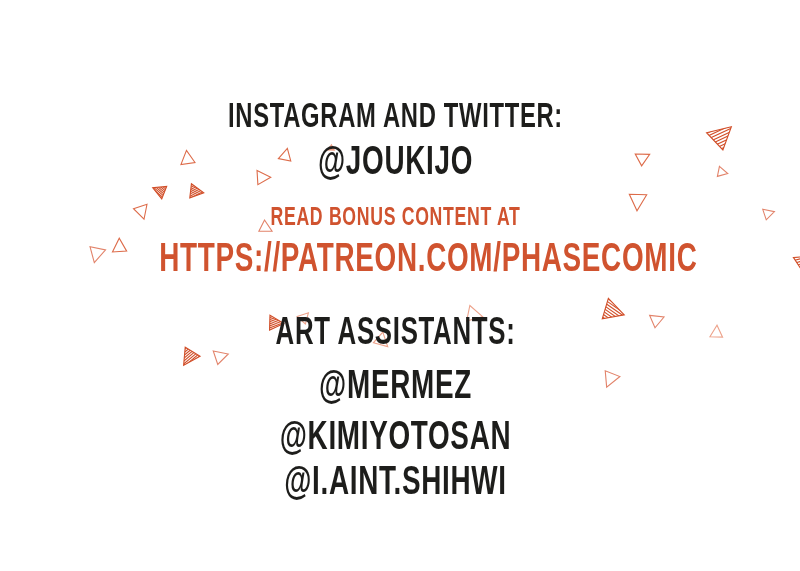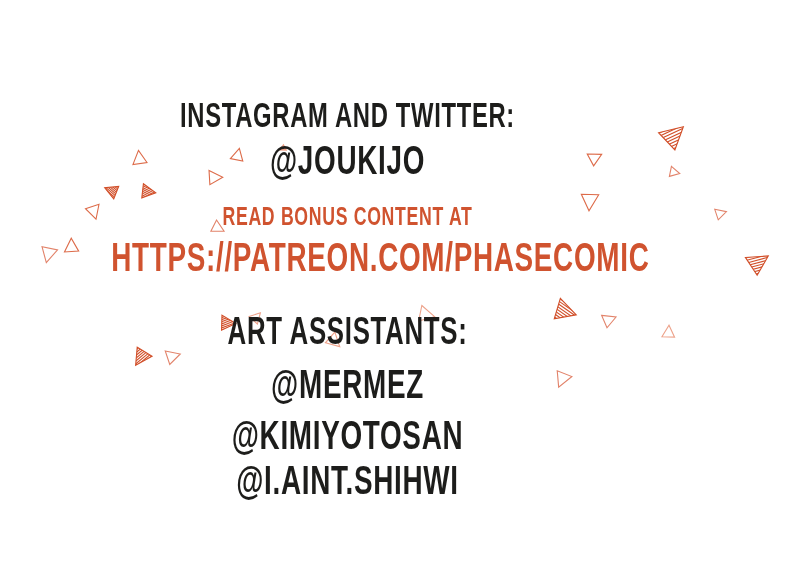--- a/index.html
+++ b/index.html
@@ -6,20 +6,21 @@
   body {
     width: 800px; height: 571px;
     background: #ffffff;
     overflow: hidden;
     font-family: "Liberation Sans", sans-serif;
   }
   .canvas {
     position: relative;
     width: 695px; height: 571px;
     background: #ffffff;
+    margin-left: 48px;
   }
   .decor-layer {
     position: absolute; inset: 0;
     z-index: 1;
   }
   .text-layer {
     position: absolute; inset: 0;
     z-index: 2;
   }
   .line {

